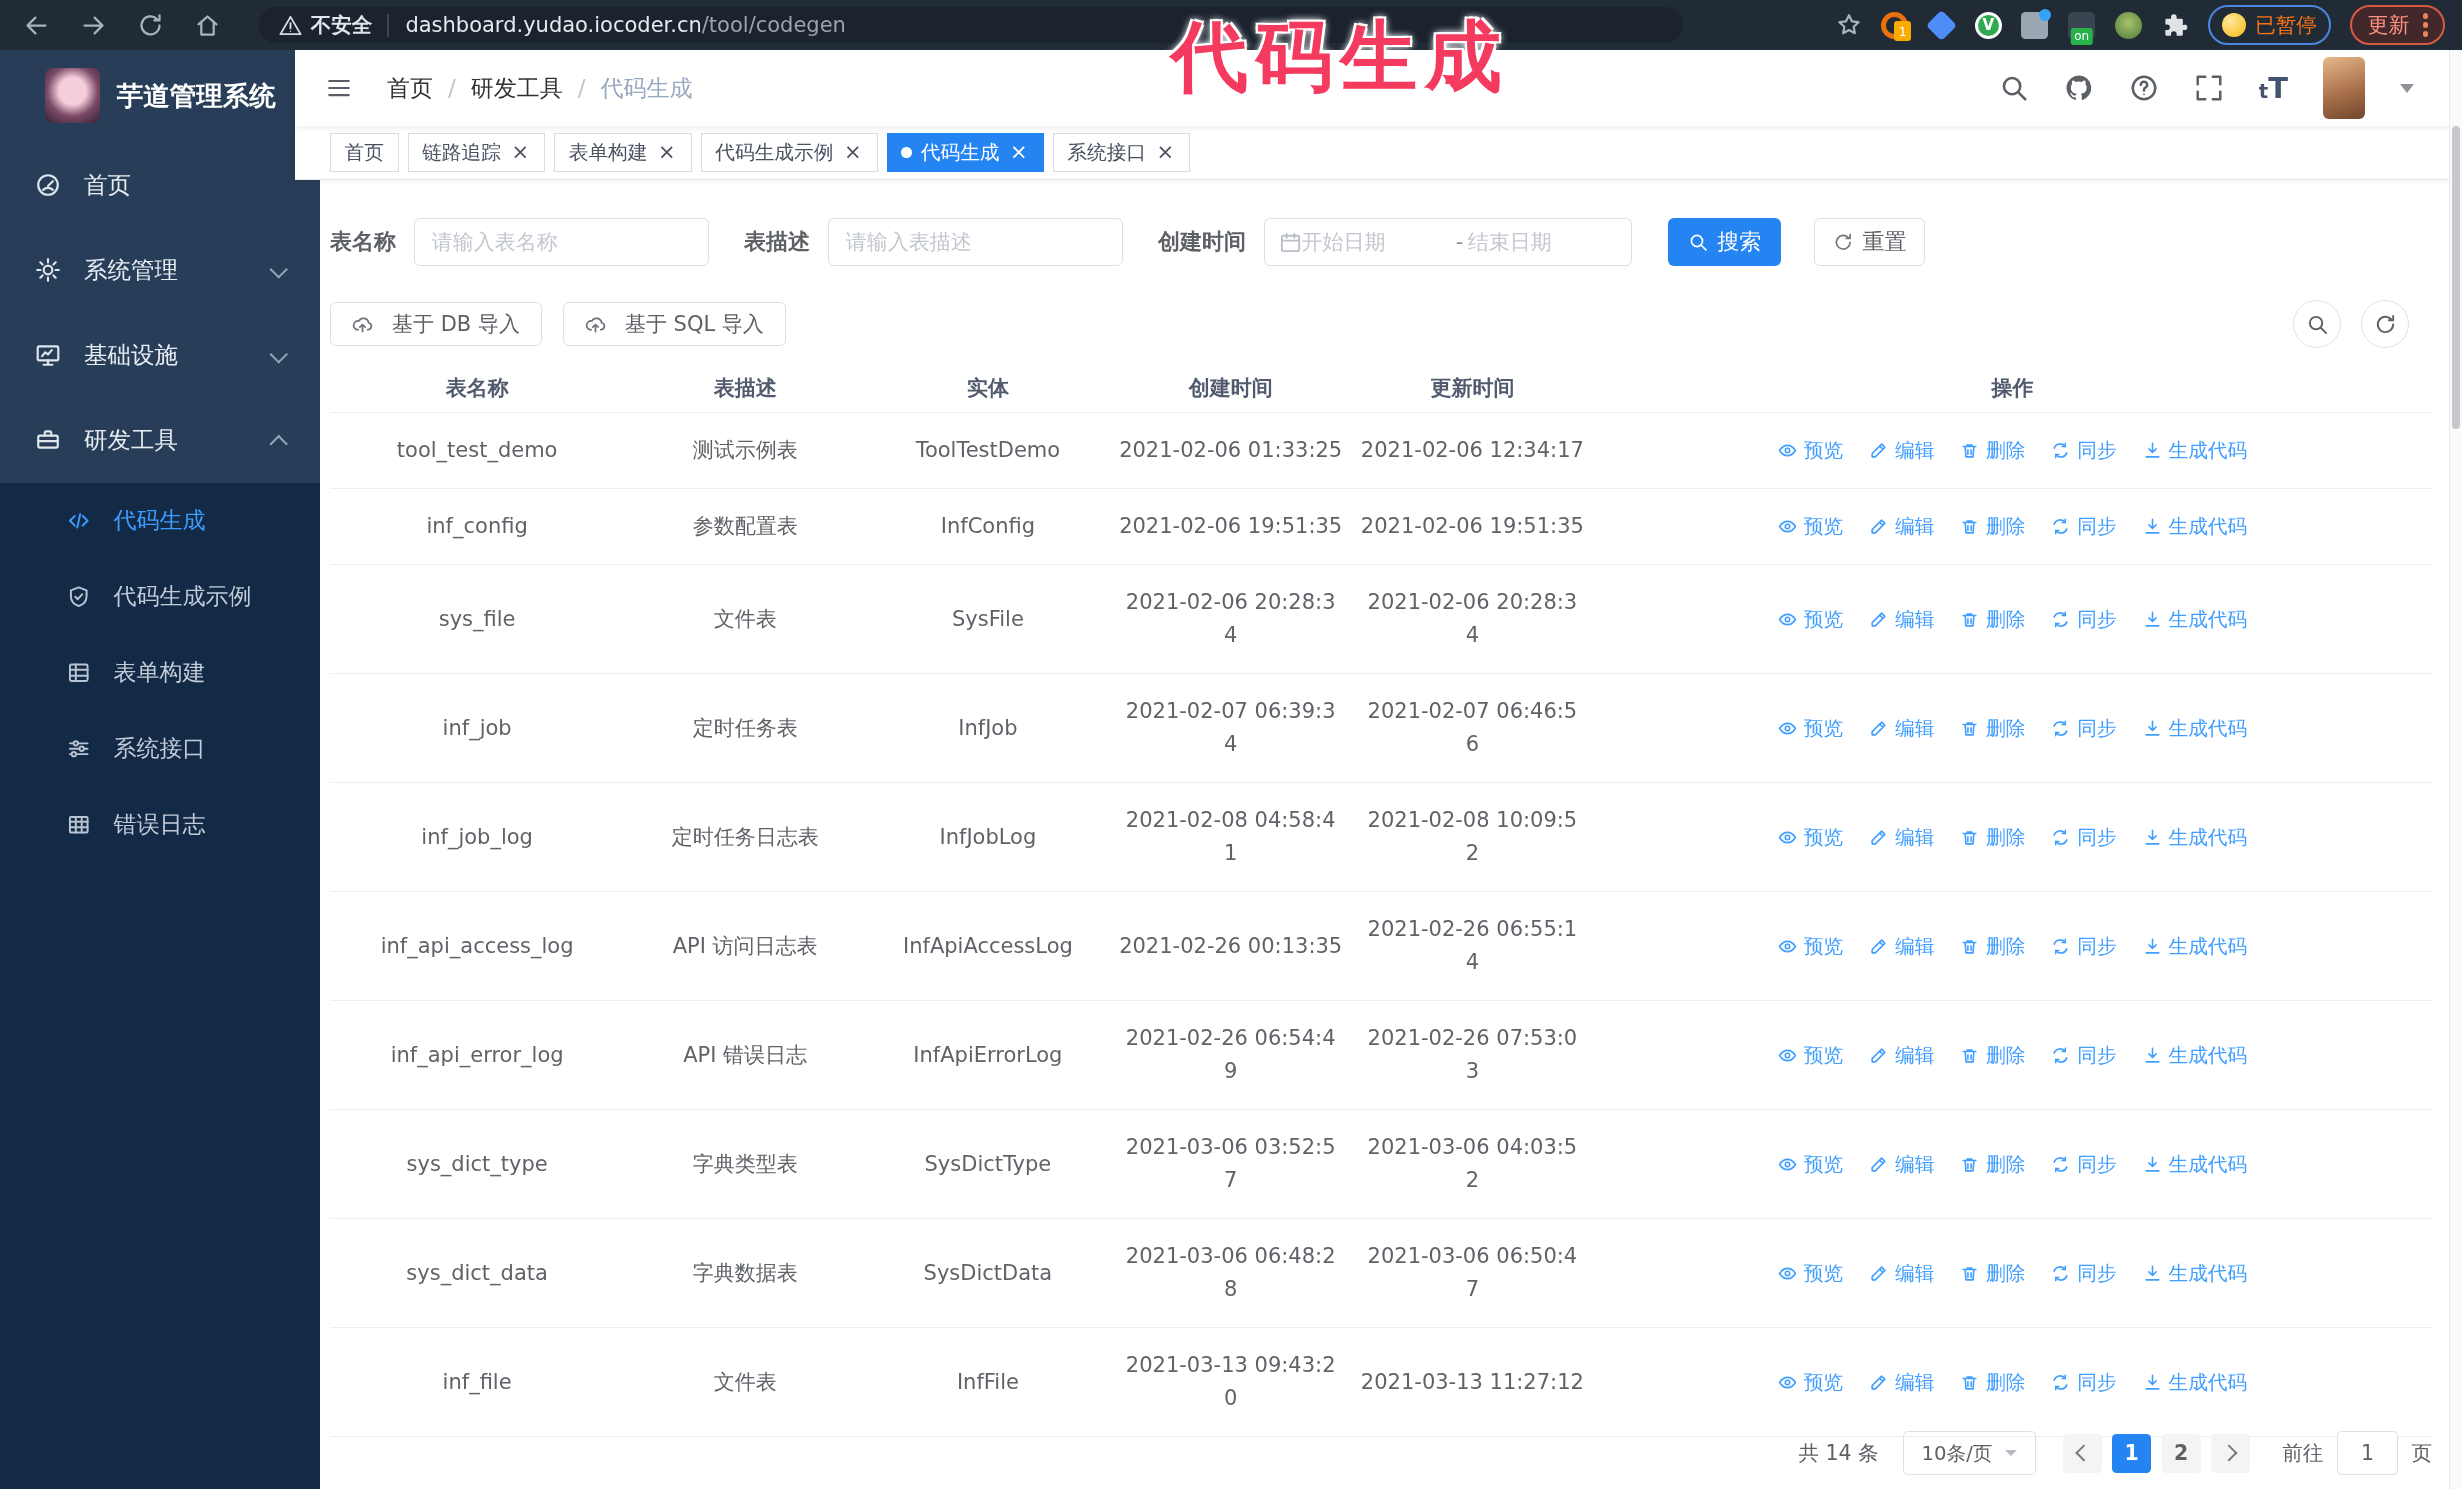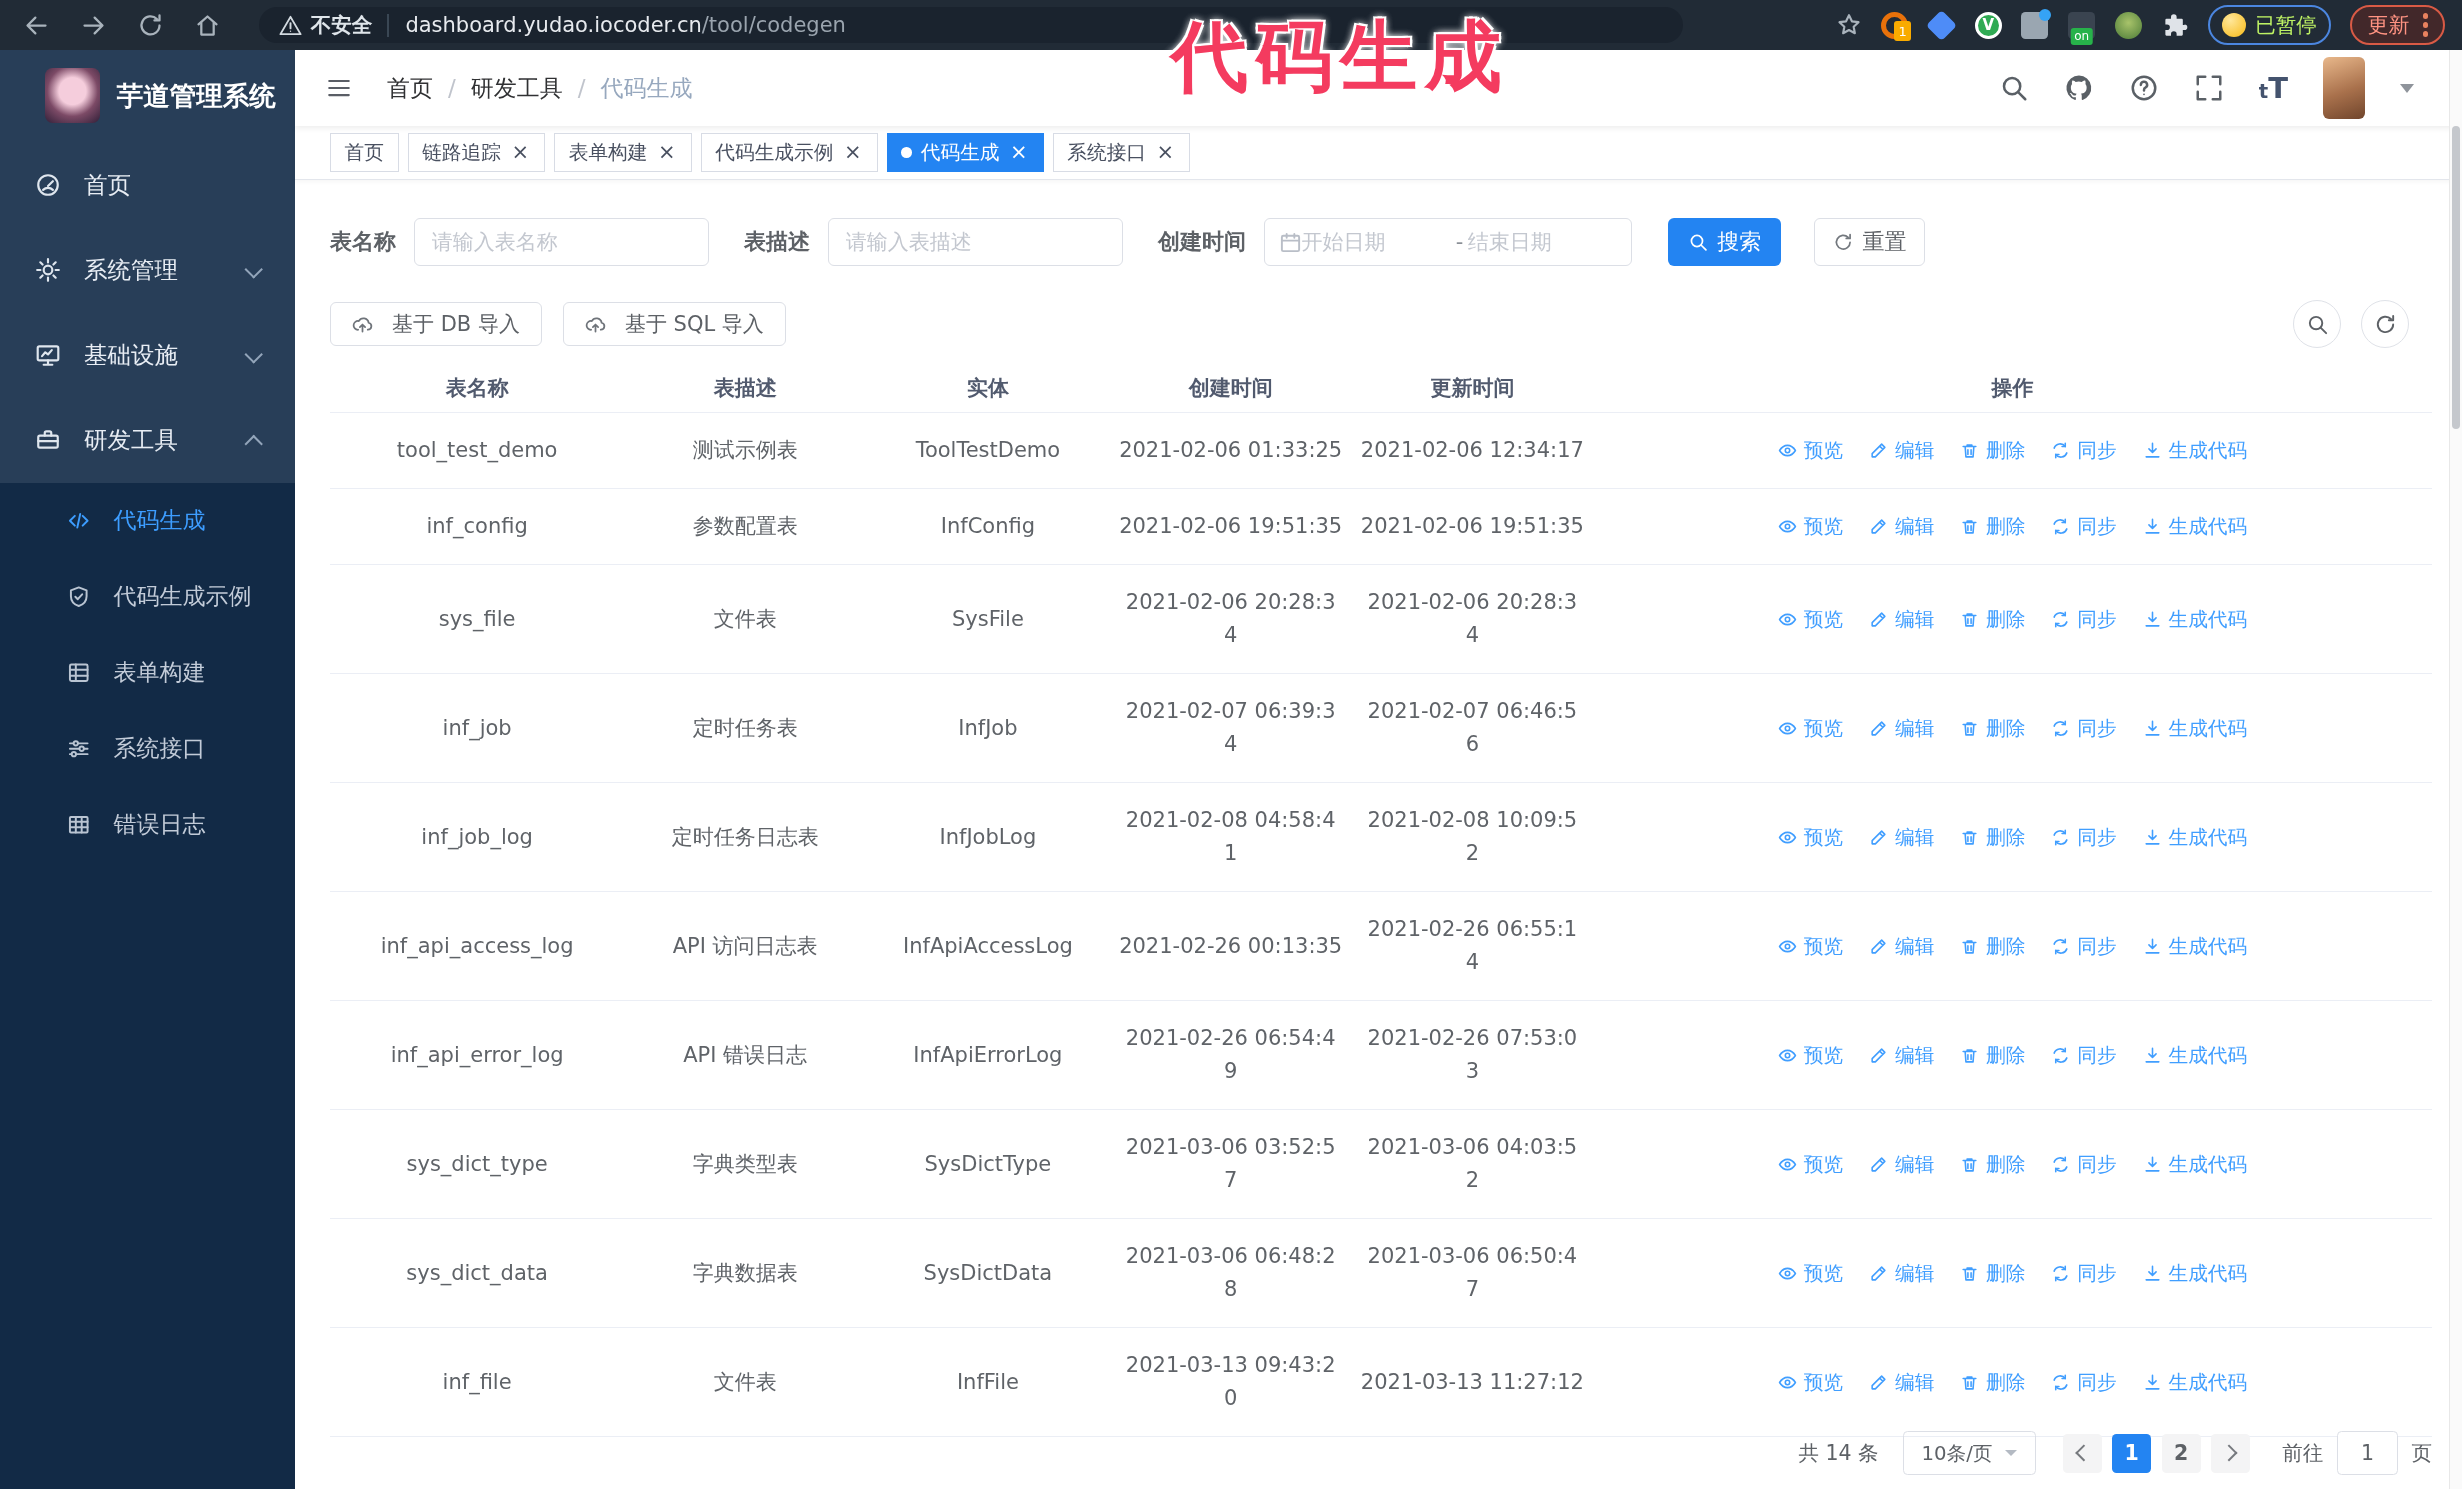--- a/index.html
+++ b/index.html
@@ -25,31 +25,31 @@
   .ext.gem{background:#4e8cf7;transform:rotate(45deg) scale(.82);border-radius:5.3px;}
   .ext.greenv{border-radius:50%;background:#2faa53;border:3px solid #fff;display:flex;align-items:center;justify-content:center;color:#fff;font-size:15px;font-weight:700;}
   .ext.grid{background:#9aa6b1;border-radius:4.5px;}
   .ext.grid::after{content:'';position:absolute;right:-3px;top:-3px;width:12px;height:12px;border-radius:50%;background:#35a3f5;}
   .ext.onb{background:#3a4450;border-radius:4.5px;}
   .ext.onb::after{content:'on';position:absolute;left:50%;transform:translateX(-50%);bottom:-6px;background:#27b24a;color:#fff;font-size:12px;line-height:1;padding:2.3px 3.8px;border-radius:3px;}
   .ext.monkey{background:radial-gradient(circle at 50% 40%,#a8c36a,#4c7b38);border-radius:50%;}
   .ext.puzzle{color:#dfe3e8;}
   .paused-pill{height:36px;border:2.3px solid #4b86e0;border-radius:20.5px;display:flex;align-items:center;gap:9px;padding:0 12px;cursor:pointer;}
   .emoji{width:24px;height:24px;border-radius:50%;background:radial-gradient(circle at 35% 30%,#ffe79a,#f7b916);flex:none;}
-  .paused-label{font-size:20.5px;color:#bef264;white-space:nowrap;}
+  .paused-label{font-size:20.5px;color:#f97316;white-space:nowrap;}
   .update-btn{height:36px;border:2.3px solid #d85a45;border-radius:20.5px;background:#42282a;color:#ff9382;font-size:21px;display:flex;align-items:center;gap:13.6px;padding:0 15px;cursor:pointer;white-space:nowrap;}
   .kebab{display:flex;flex-direction:column;gap:3.8px;}
   .kebab i{width:5.3px;height:5.3px;border-radius:50%;background:#e8825f;display:block;}
 
   
   .annotation{position:absolute;left:1171px;top:6px;z-index:60;font-size:77px;font-weight:800;letter-spacing:7.6px;color:#f43b5f;pointer-events:none;
     text-shadow:0 0 9px #fff,0 0 9px #fff,2.3px 2.3px 0 #fff,-2.3px -2.3px 0 #fff,2.3px -2.3px 0 #fff,-2.3px 2.3px 0 #fff;}
 
   
-  .sidebar{position:absolute;left:0;top:50px;width:295px;bottom:0;background:#122a46;z-index:10;overflow:hidden;}
+  .sidebar{position:absolute;left:0;top:50px;width:320px;bottom:0;background:#122a46;z-index:10;overflow:hidden;}
   .sidebar-top{background:#283e58;}
   .logo-row{display:flex;align-items:center;gap:16.7px;padding:18px 0 19.7px 45px;}
   .logo-img{width:55px;height:55px;border-radius:7.6px;flex:none;
     background:radial-gradient(circle at 50% 42%,#f5cddc 0 32%,#7c4a66 60%,#301f38 100%);}
   .logo-title{font-size:26.5px;font-weight:700;color:#fff;white-space:nowrap;}
   .menu-item{height:85px;display:flex;align-items:center;padding-left:35px;position:relative;color:#e8edf4;font-size:23.5px;cursor:pointer;}
   .mi-icon{width:26px;height:26px;margin-right:23px;color:#dfe6ee;flex:none;}
   .sub-item{height:76px;display:flex;align-items:center;padding-left:67px;position:relative;color:#c2cbd8;font-size:23px;cursor:pointer;}
   .sub-item .mi-icon{width:23.5px;height:23.5px;color:#b9c4d2;}
   .sub-item.active,.sub-item.active .mi-icon{color:#3d9dff;}

